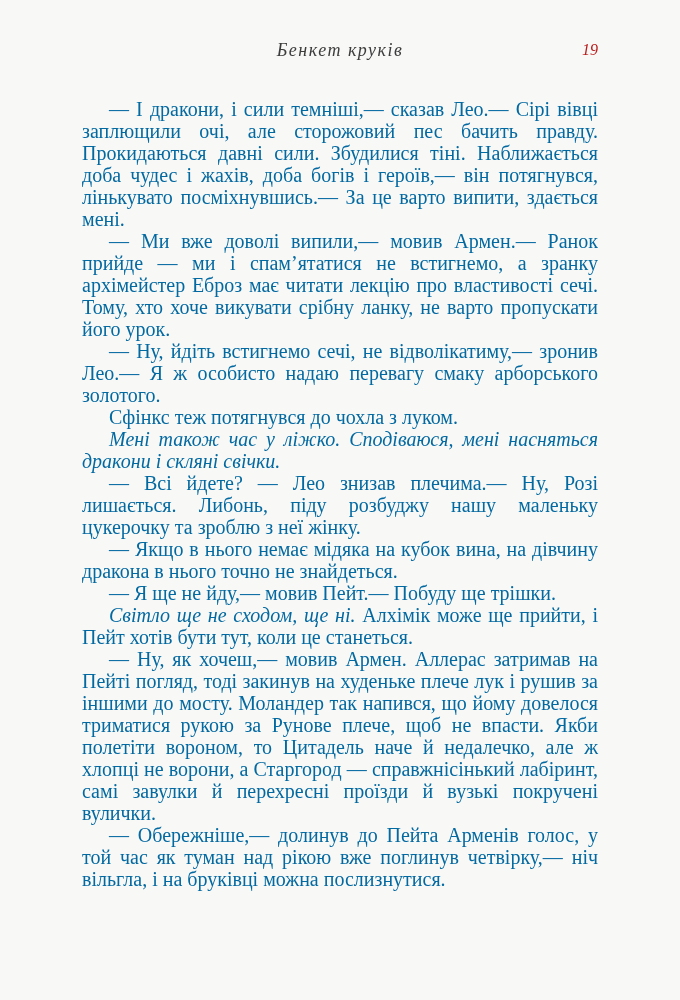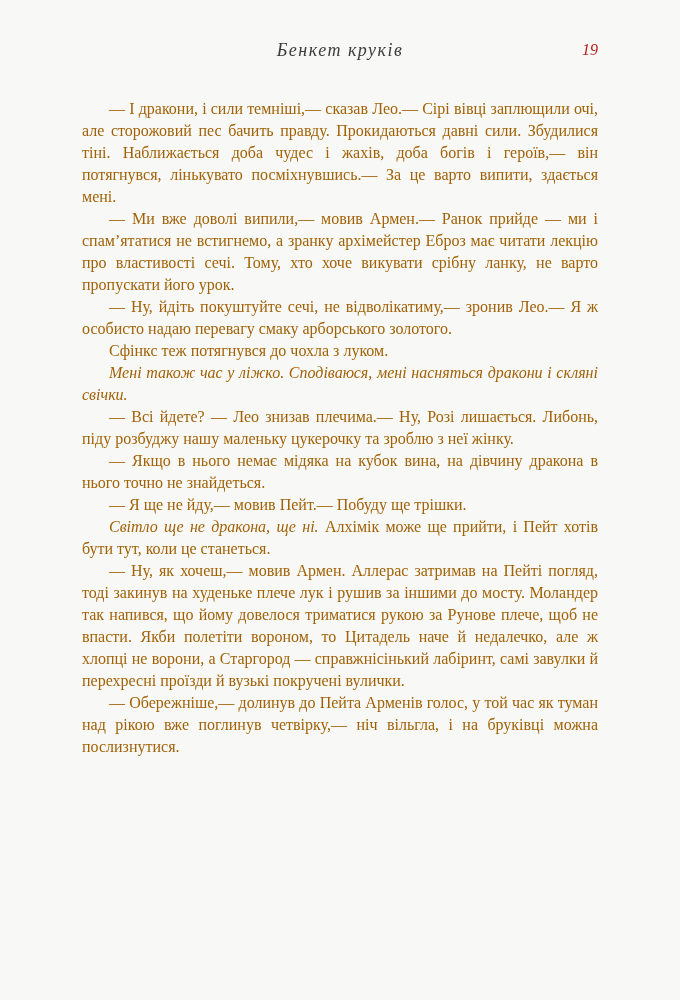--- a/index.html
+++ b/index.html
@@ -36,23 +36,23 @@
     position: absolute;
     right: 0;
     top: 1px;
     font-family: "Liberation Serif", "DejaVu Serif", serif;
     font-style: italic;
     font-size: 16px;
     color: #b91c1c;
   }
   .text-block {
     font-family: "Liberation Serif", "DejaVu Serif", serif;
-    font-size: 16px;
+    font-size: 20px;
     line-height: 22px;
-    color: #a16207;
+    color: #0369a1;
     text-align: justify;
   }
   .para {
     margin: 0;
     text-indent: 27px;
   }
   .em {
     font-style: italic;
   }
 </style>
@@ -60,23 +60,23 @@
 <body>
 
 <div class="page">
   <header class="page-header">
     <span class="running-title">Бенкет круків</span>
     <span class="page-number">19</span>
   </header>
   <main class="text-block">
       <p class="para"><span>— І дракони, і сили темніші,— сказав Лео.— Сірі вівці заплющили очі, але сторожовий пес бачить правду. Прокидаються давні сили. Збудилися тіні. Наближається доба чудес і жахів, доба богів і героїв,— він потягнувся, лінькувато посміхнувшись.— За це варто випити, здається мені.</span></p>
       <p class="para"><span>— Ми вже доволі випили,— мовив Армен.— Ранок прийде — ми і спам’ятатися не встигнемо, а зранку архімейстер Еброз має читати лекцію про властивості сечі. Тому, хто хоче викувати срібну ланку, не варто пропускати його урок.</span></p>
-      <p class="para"><span>— Ну, йдіть покуштуйте сечі, не відволікатиму,— зронив Лео.— Я ж особисто надаю перевагу смаку арборського золотого.</span></p>
+      <p class="para"><span>— Ну, йдіть встигнемо сечі, не відволікатиму,— зронив Лео.— Я ж особисто надаю перевагу смаку арборського золотого.</span></p>
       <p class="para"><span>Сфінкс теж потягнувся до чохла з луком.</span></p>
       <p class="para"><span class="em">Мені також час у ліжко. Сподіваюся, мені насняться дракони і скляні свічки.</span></p>
       <p class="para"><span>— Всі йдете? — Лео знизав плечима.— Ну, Розі лишається. Либонь, піду розбуджу нашу маленьку цукерочку та зроблю з неї жінку.</span></p>
       <p class="para"><span>— Якщо в нього немає мідяка на кубок вина, на дівчину дракона в нього точно не знайдеться.</span></p>
       <p class="para"><span>— Я ще не йду,— мовив Пейт.— Побуду ще трішки.</span></p>
-      <p class="para"><span class="em">Світло ще не дракона, ще ні.</span><span> Алхімік може ще прийти, і Пейт хотів бути тут, коли це станеться.</span></p>
+      <p class="para"><span class="em">Світло ще не сходом, ще ні.</span><span> Алхімік може ще прийти, і Пейт хотів бути тут, коли це станеться.</span></p>
       <p class="para"><span>— Ну, як хочеш,— мовив Армен. Аллерас затримав на Пейті погляд, тоді закинув на худеньке плече лук і рушив за іншими до мосту. Моландер так напився, що йому довелося триматися рукою за Рунове плече, щоб не впасти. Якби полетіти вороном, то Цитадель наче й недалечко, але ж хлопці не ворони, а Старгород — справжнісінький лабіринт, самі завулки й перехресні проїзди й вузькі покручені вулички.</span></p>
       <p class="para"><span>— Обережніше,— долинув до Пейта Арменів голос, у той час як туман над рікою вже поглинув четвірку,— ніч вільгла, і на бруківці можна послизнутися.</span></p>
     </main>
 </div>
 
 </body></html>

